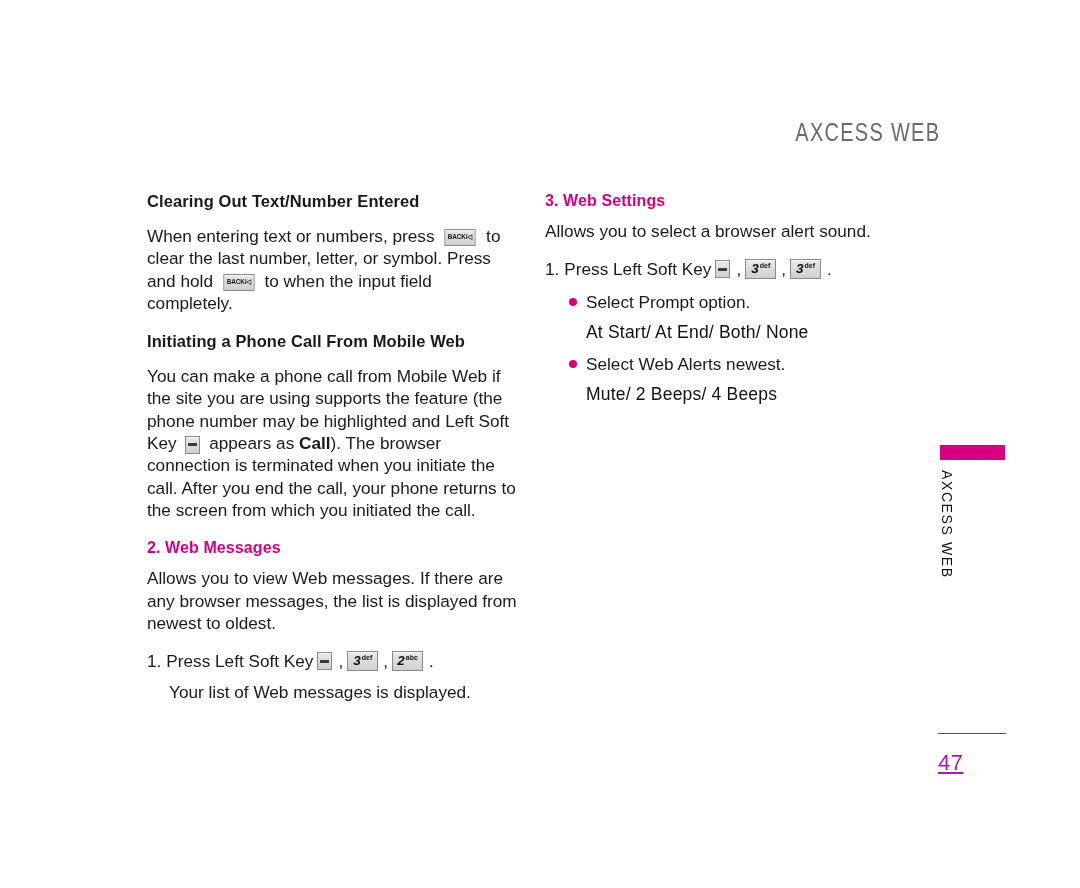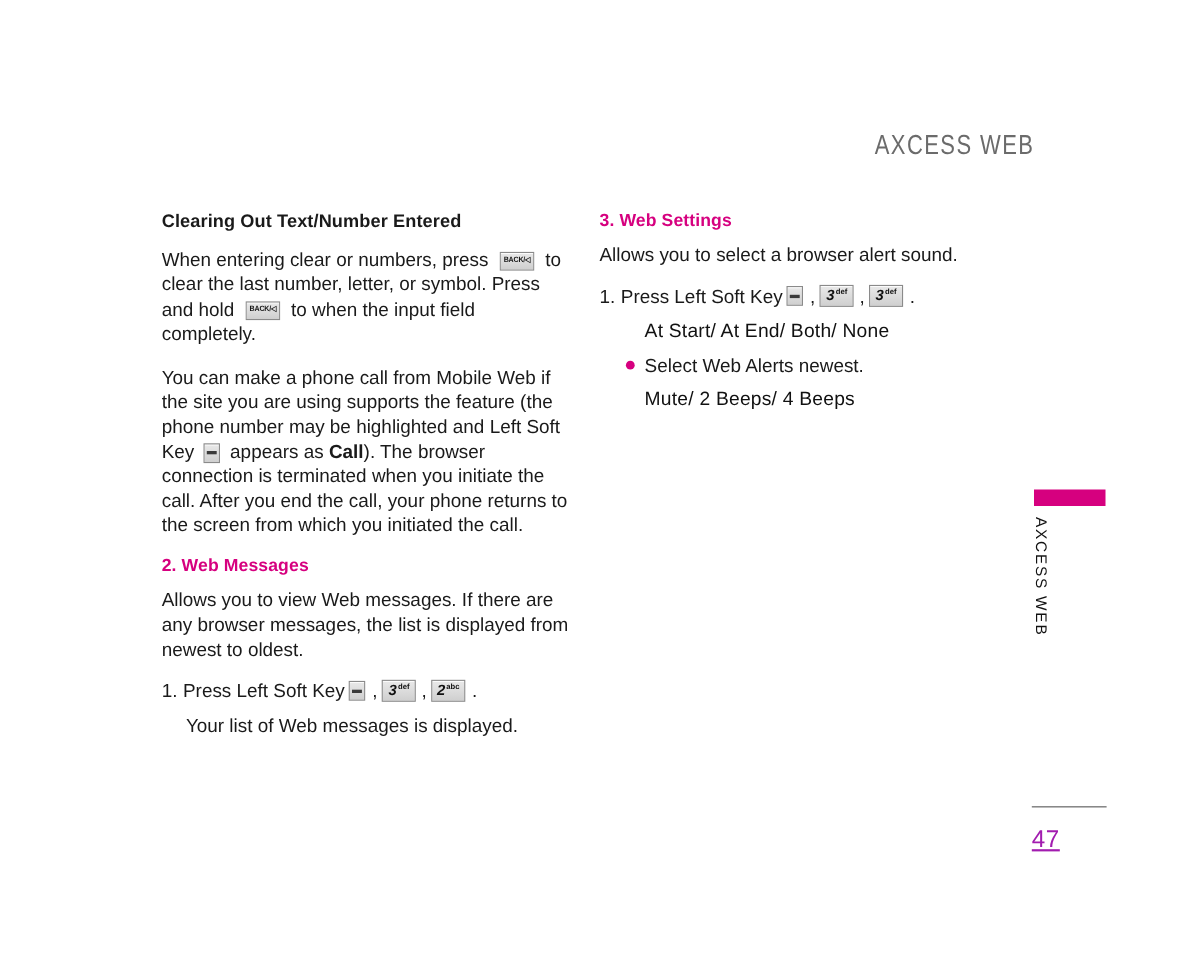--- a/index.html
+++ b/index.html
@@ -212,31 +212,32 @@
 
 <div id="running-head">AXCESS WEB</div>
 
 <div id="content">
 
   <div class="column" id="left-column">
 
     <h3 class="sub-head">Clearing Out Text/Number Entered</h3>
 
     <p class="body-text">
-      <span>When entering clear or numbers, press</span>
+      <span>When entering text or numbers, press</span>
       <span class="key key-back">
         <span>BACK/◁</span>
       </span>
       <span>to clear the last number, letter, or symbol. Press and hold</span>
       <span class="key key-back">
         <span>BACK/◁</span>
       </span>
       <span>to when the input field completely.</span>
     </p>
 
+    <h3 class="sub-head">Initiating a Phone Call From Mobile Web</h3>
 
     <p class="body-text">
       <span>You can make a phone call from Mobile Web if the site you are using supports the feature (the phone number may be highlighted and Left Soft Key</span>
       <span class="key key-soft"></span>
       <span>appears as</span>
       <b class="inline-bold">Call</b><span>). The browser connection is terminated when you initiate the call. After you end the call, your phone returns to the screen from which you initiated the call.</span>
     </p>
 
     <h2 class="section-head">2. Web Messages</h2>
 
@@ -280,20 +281,24 @@
           <span class="letters">def</span>
       </span>
       <span class="comma">,</span>
       <span class="key key-num">
         <span class="digit">3</span>
           <span class="letters">def</span>
       </span>
       <span class="period">.</span>
     </div>
 
+    <div class="bullet-row">
+      <span class="bullet-dot"></span>
+      <span>Select Prompt option.</span>
+    </div>
     <div class="option-line">At Start/ At End/ Both/ None</div>
 
     <div class="bullet-row">
       <span class="bullet-dot"></span>
       <span>Select Web Alerts newest.</span>
     </div>
     <div class="option-line">Mute/ 2 Beeps/ 4 Beeps</div>
   </div>
 
 </div>

